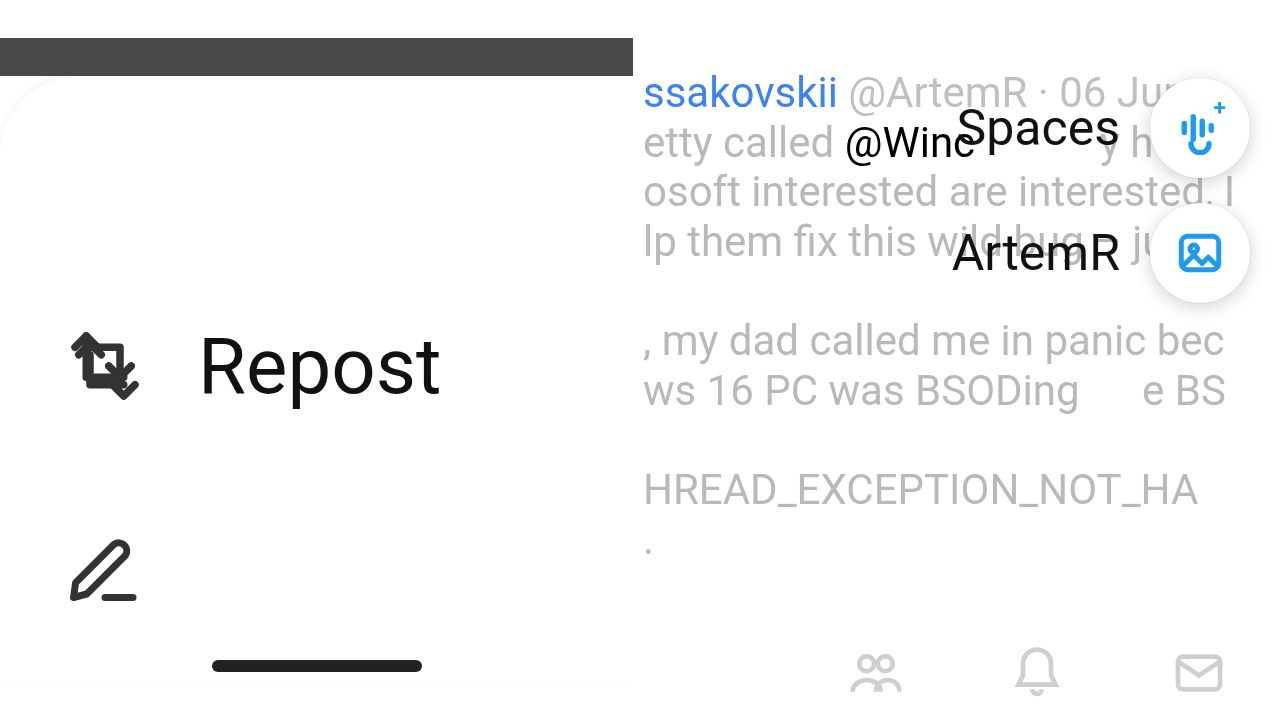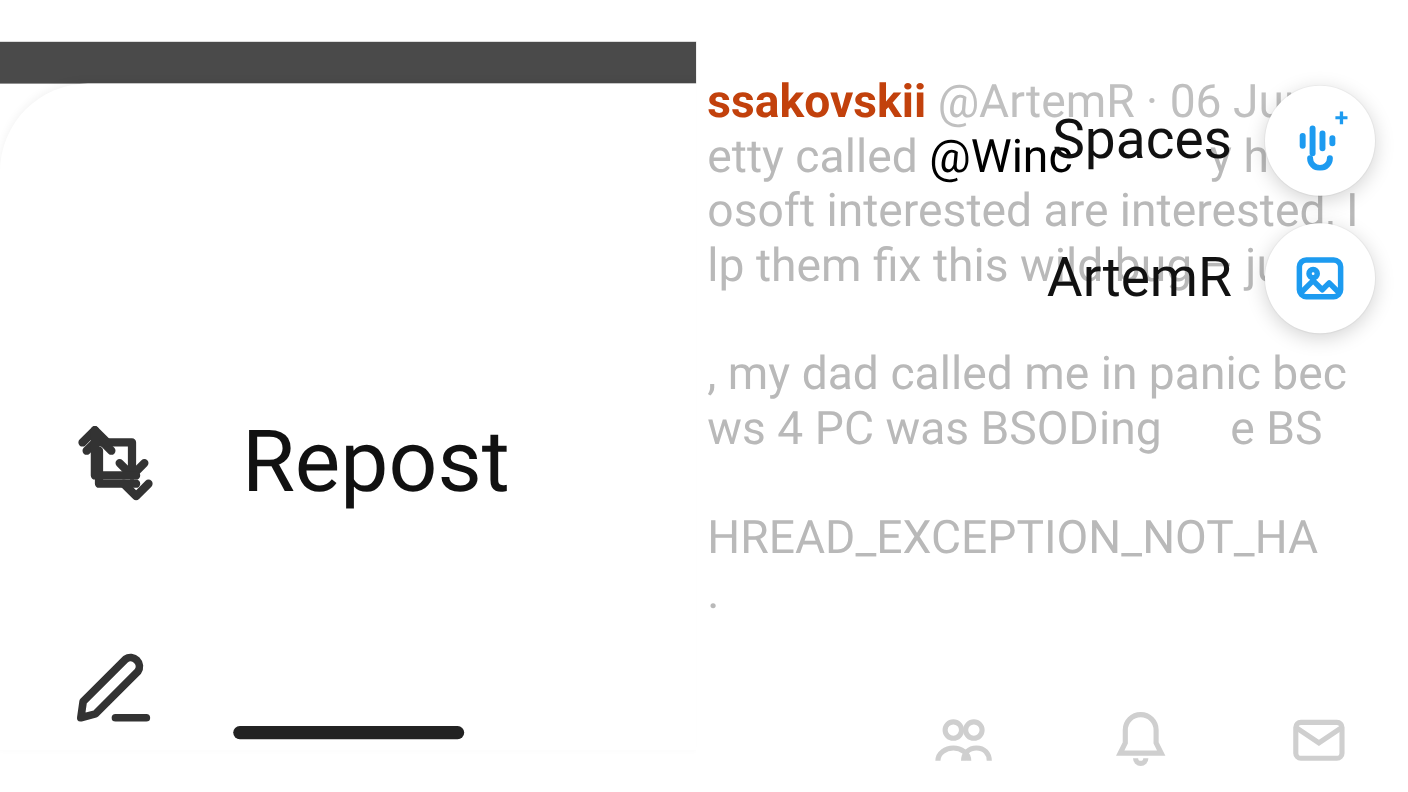--- a/index.html
+++ b/index.html
@@ -35,22 +35,22 @@
     box-shadow: 0 -2px 8px rgba(0,0,0,0.05);
   }
   .left-options {
     position: absolute;
     left: 60px;
     top: 190px;
     right: 40px;
   }
   .left-option {
     display: flex;
-    align-items: flex-end;
-    gap: 70px;
+    align-items: center;
+    gap: 48px;
     height: 200px;
     cursor: pointer;
   }
   .left-option .icon-slot {
     width: 90px;
     height: 90px;
     display: flex;
     align-items: center;
     justify-content: center;
     color: #333;
@@ -87,21 +87,21 @@
     filter: blur(0.5px);
     pointer-events: none;
     user-select: none;
   }
   .bg-line {
     font-size: 42px;
     line-height: 1.18;
     white-space: nowrap;
     overflow: hidden;
   }
-  .bg-name { color: #c2410c; font-weight: 700; }
+  .bg-name { color: #3b82f6; font-weight: 400; }
   .bg-handle { color: #c0c0c0; }
   .bg-mention { color: #000000; }
 
   .bg-nav {
     position: absolute;
     left: 0; right: 0; bottom: 0; height: 95px;
     display: flex;
     justify-content: space-around;
     align-items: center;
     color: #c9c9c9;
@@ -195,21 +195,21 @@
       <span class="bg-handle"> <span>@ArtemR</span> · <span>06 Jun</span></span>
     </div>
     <div class="bg-line">
       <span>etty called </span><span class="bg-mention">@Winc</span>&nbsp;&nbsp;&nbsp;&nbsp;&nbsp;&nbsp;&nbsp;&nbsp;&nbsp;&nbsp;&nbsp;&nbsp;<span>y he</span>
     </div>
     <div class="bg-line">osoft interested are interested, I</div>
     <div class="bg-line">lp them fix this wild bug – just D</div>
     <div class="bg-line" style="height:50px"></div>
     <div class="bg-line">, my dad called me in panic bec</div>
     <div class="bg-line">
-      <span>ws 4 PC was BSODing</span>&nbsp;&nbsp;&nbsp;&nbsp;&nbsp;&nbsp;<span>e BS</span>
+      <span>ws 16 PC was BSODing</span>&nbsp;&nbsp;&nbsp;&nbsp;&nbsp;&nbsp;<span>e BS</span>
     </div>
     <div class="bg-line" style="height:50px"></div>
     <div class="bg-line">HREAD_EXCEPTION_NOT_HA</div>
     <div class="bg-line">.</div>
   </div>
 
   <div class="bg-nav">
     <span style="width:56px"></span>
     <span class="nav-icon">
       <svg viewBox="0 0 24 24" width="56" height="56" fill="none" stroke="#cfcfcf" stroke-width="2">

